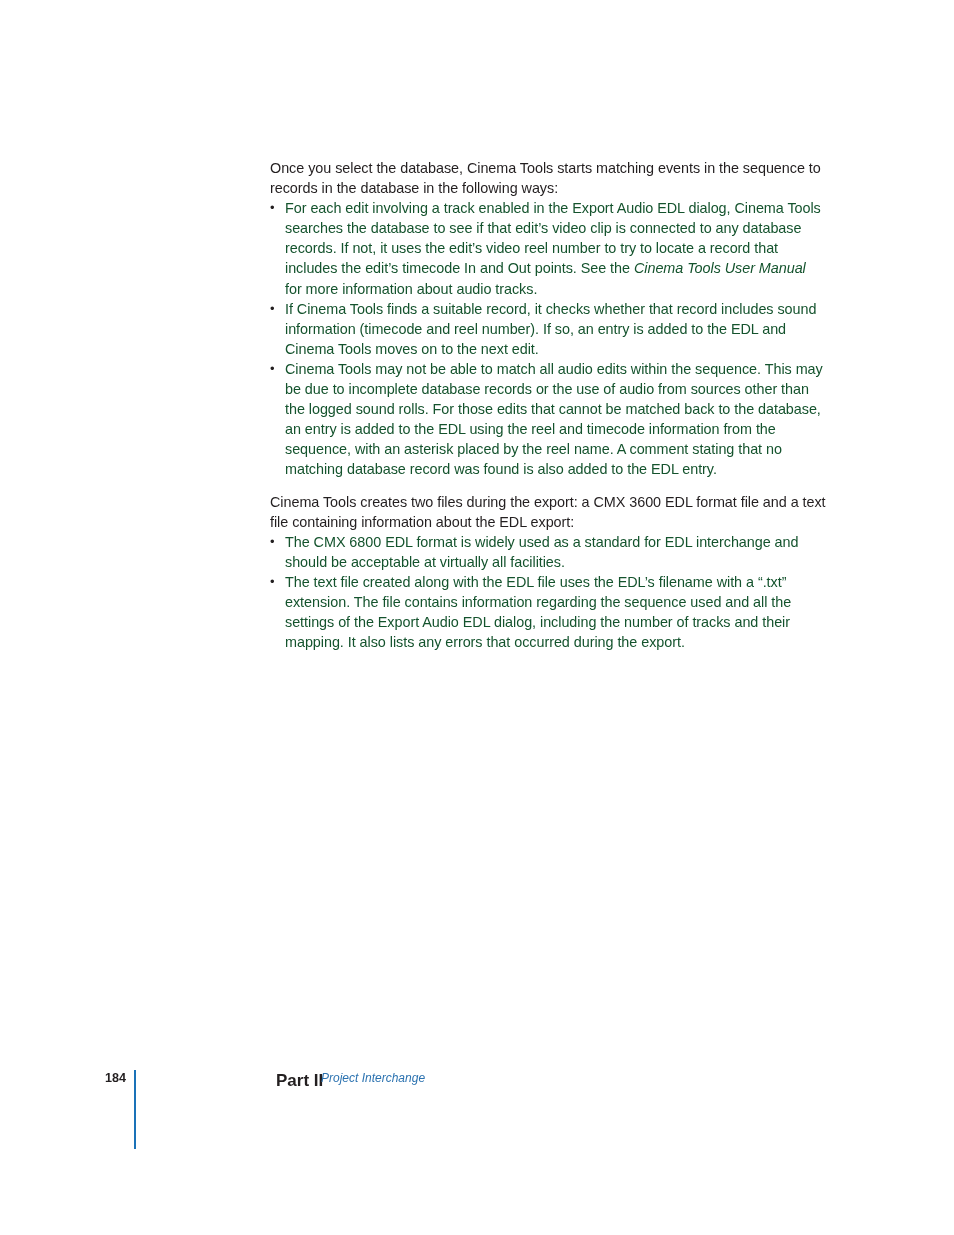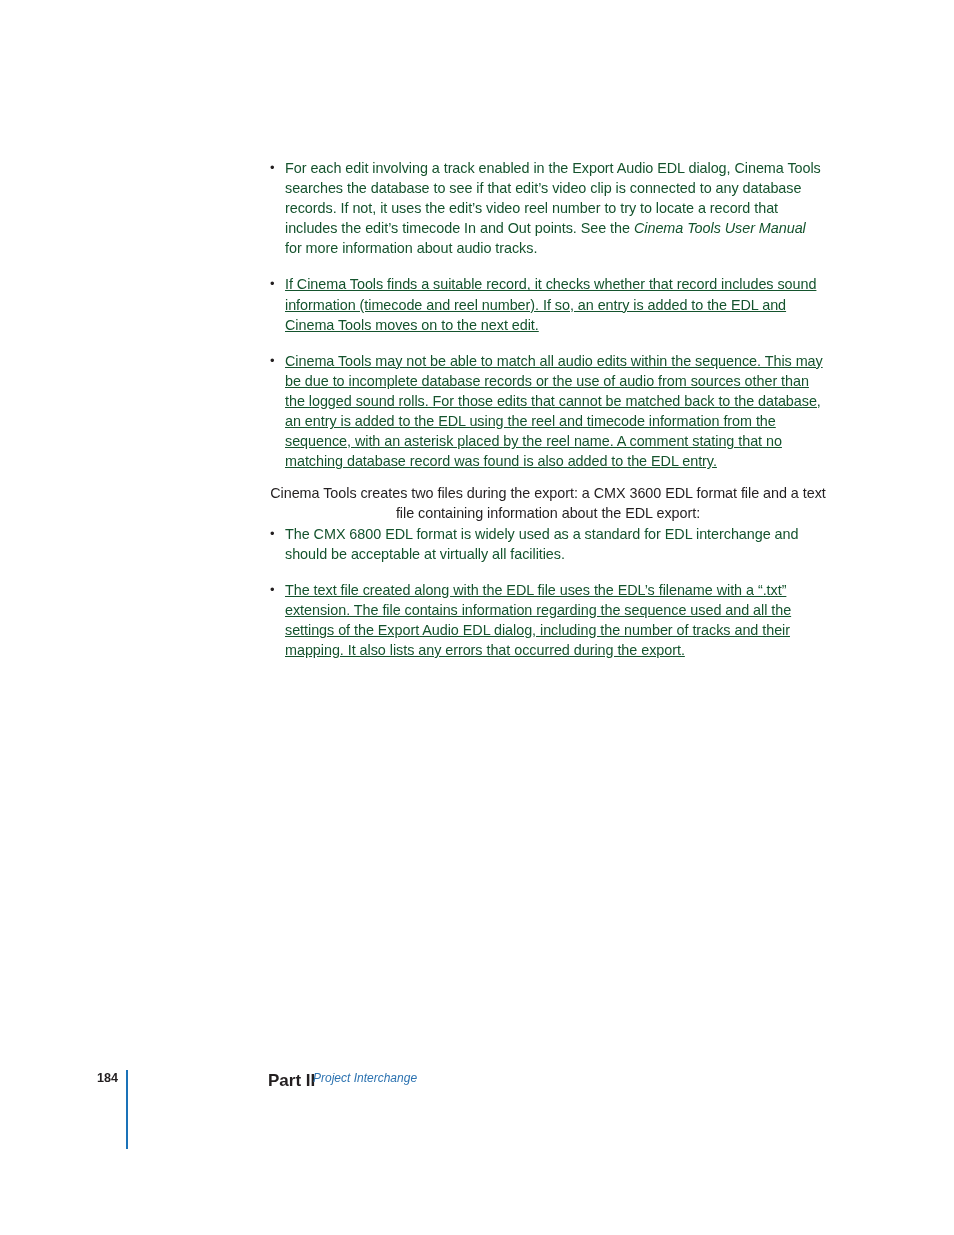--- a/index.html
+++ b/index.html
@@ -37,62 +37,60 @@
     margin: 0;
     font-size: 14.4px;
     line-height: 20.1px;
     letter-spacing: -0.05px;
     color: #231f20;
     text-align: left;
   }
 
   p.para.spaced {
     margin-top: 12px;
-    text-align: center;
   }
 
   ul.bullets {
     list-style: none;
     margin: 0;
     padding: 0;
   }
 
   ul.bullets li {
     position: relative;
     padding-left: 15px;
     font-size: 14.4px;
     line-height: 20.1px;
     letter-spacing: -0.05px;
     color: #14532d;
     margin: 0;
   }
 
   ul.bullets li + li {
-    margin-top: 16px;
-    text-decoration: underline;
+    margin-top: 0px;
   }
 
   ul.bullets li::before {
     content: "\2022";
     position: absolute;
     left: 0px;
     top: 0;
     font-size: 13px;
     line-height: 20.1px;
     color: #231f20;
   }
 
   .it {
     font-style: italic;
   }
 
   
   #footer {
     position: absolute;
-    left: 0;
+    left: 8px;
     top: 1062px;
     width: 826px;
     height: 90px;
   }
 
   #footer-page-number {
     position: absolute;
     left: 97px;
     top: 9px;
     font-size: 12.6px;
@@ -130,20 +128,21 @@
     font-style: italic;
   }
 </style>
 </head>
 <body>
 
 <div id="page">
 
   <div id="content">
 
+    <p class="para">Once you select the database, Cinema Tools starts matching events in the sequence to records in the database in the following ways:</p>
 
     <ul class="bullets">
       <li>
         <span>For each edit involving a track enabled in the Export Audio EDL dialog, Cinema Tools searches the database to see if that edit’s video clip is connected to any database records. If not, it uses the edit’s video reel number to try to locate a record that includes the edit’s timecode In and Out points. See the </span><span class="it">Cinema Tools User Manual</span><span> for more information about audio tracks.</span>
       </li>
       <li>
         <span>If Cinema Tools finds a suitable record, it checks whether that record includes sound information (timecode and reel number). If so, an entry is added to the EDL and Cinema Tools moves on to the next edit.</span>
       </li>
       <li>
         <span>Cinema Tools may not be able to match all audio edits within the sequence. This may be due to incomplete database records or the use of audio from sources other than the logged sound rolls. For those edits that cannot be matched back to the database, an entry is added to the EDL using the reel and timecode information from the sequence, with an asterisk placed by the reel name. A comment stating that no matching database record was found is also added to the EDL entry.</span>

